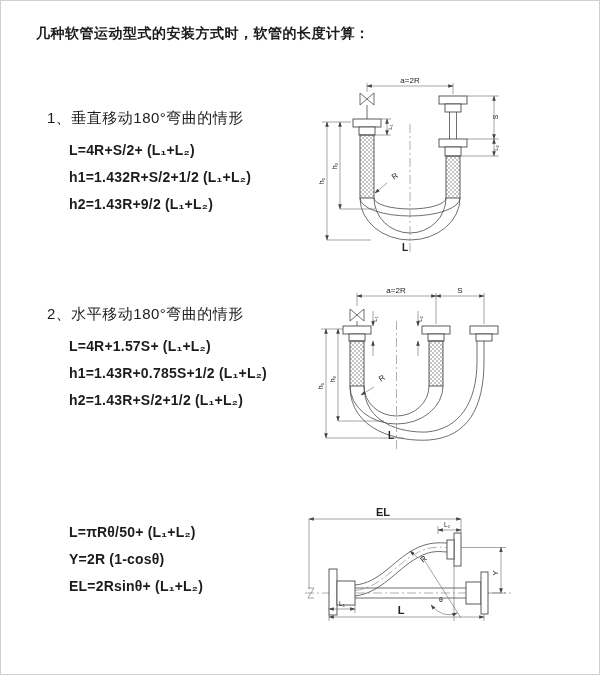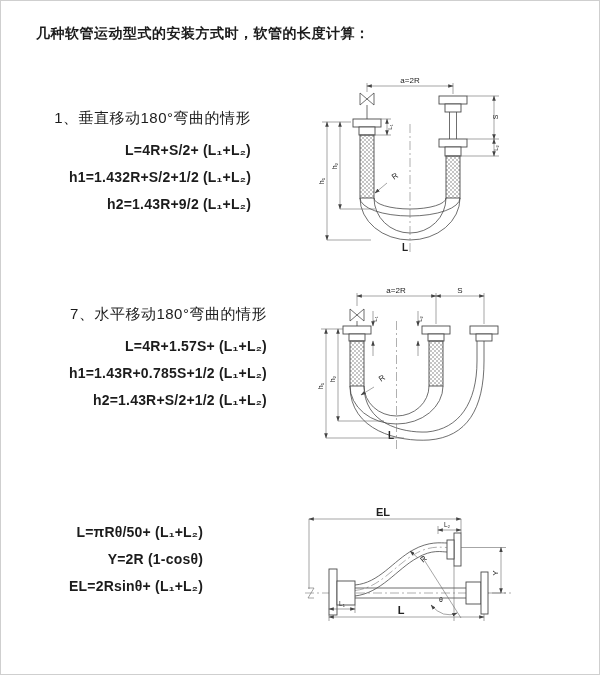--- a/index.html
+++ b/index.html
@@ -1,19 +1,19 @@
 <!DOCTYPE html>
 <html><head>
 <meta charset="utf-8">
 <style>
   html,body{margin:0;padding:0;background:#e8e8e8;}
   .page{
     position:relative;width:600px;height:675px;background:#ffffff;
     font-family:"Liberation Sans", sans-serif;color:#1c1c1c;
-    overflow:hidden;border:1px solid #cfcfcf;box-sizing:border-box;text-align:right;
+    overflow:hidden;border:1px solid #cfcfcf;box-sizing:border-box;
   }
   .doc-title{position:absolute;left:35px;top:24px;font-size:14px;font-weight:bold;letter-spacing:.5px;}
   .section{position:absolute;left:46px;}
   .section .heading{font-size:15px;font-weight:normal;letter-spacing:.5px;margin:0 0 9px 0;}
   .section .formula{font-size:14px;font-weight:bold;margin:0 0 0 22px;line-height:27px;letter-spacing:.2px;white-space:pre;}
   #sec1{top:108px;} #sec2{top:304px;} #sec3{top:518px;}
   svg{position:absolute;}
   #diag1{left:310px;top:65px;} #diag2{left:308px;top:280px;} #diag3{left:300px;top:502px;}
   svg text{fill:#222;font-family:"Liberation Sans",sans-serif;}
   .dline{stroke:#4a4a4a;stroke-width:.8;fill:none;}
@@ -29,21 +29,21 @@
   <div class="doc-title">几种软管运动型式的安装方式时，软管的长度计算：</div>
 
   <div class="section" id="sec1">
     <div class="heading">1、垂直移动180°弯曲的情形</div>
     <div class="formula">L=4R+S/2+ (L₁+L₂)</div>
     <div class="formula">h1=1.432R+S/2+1/2 (L₁+L₂)</div>
     <div class="formula">h2=1.43R+9/2 (L₁+L₂)</div>
   </div>
 
   <div class="section" id="sec2">
-    <div class="heading">7、水平移动180°弯曲的情形</div>
+    <div class="heading">2、水平移动180°弯曲的情形</div>
     <div class="formula">L=4R+1.57S+ (L₁+L₂)</div>
     <div class="formula">h1=1.43R+0.785S+1/2 (L₁+L₂)</div>
     <div class="formula">h2=1.43R+S/2+1/2 (L₁+L₂)</div>
   </div>
 
   <div class="section" id="sec3">
     <div class="formula">L=πRθ/50+ (L₁+L₂)</div>
     <div class="formula">Y=2R (1-cosθ)</div>
     <div class="formula">EL=2Rsinθ+ (L₁+L₂)</div>
   </div>

